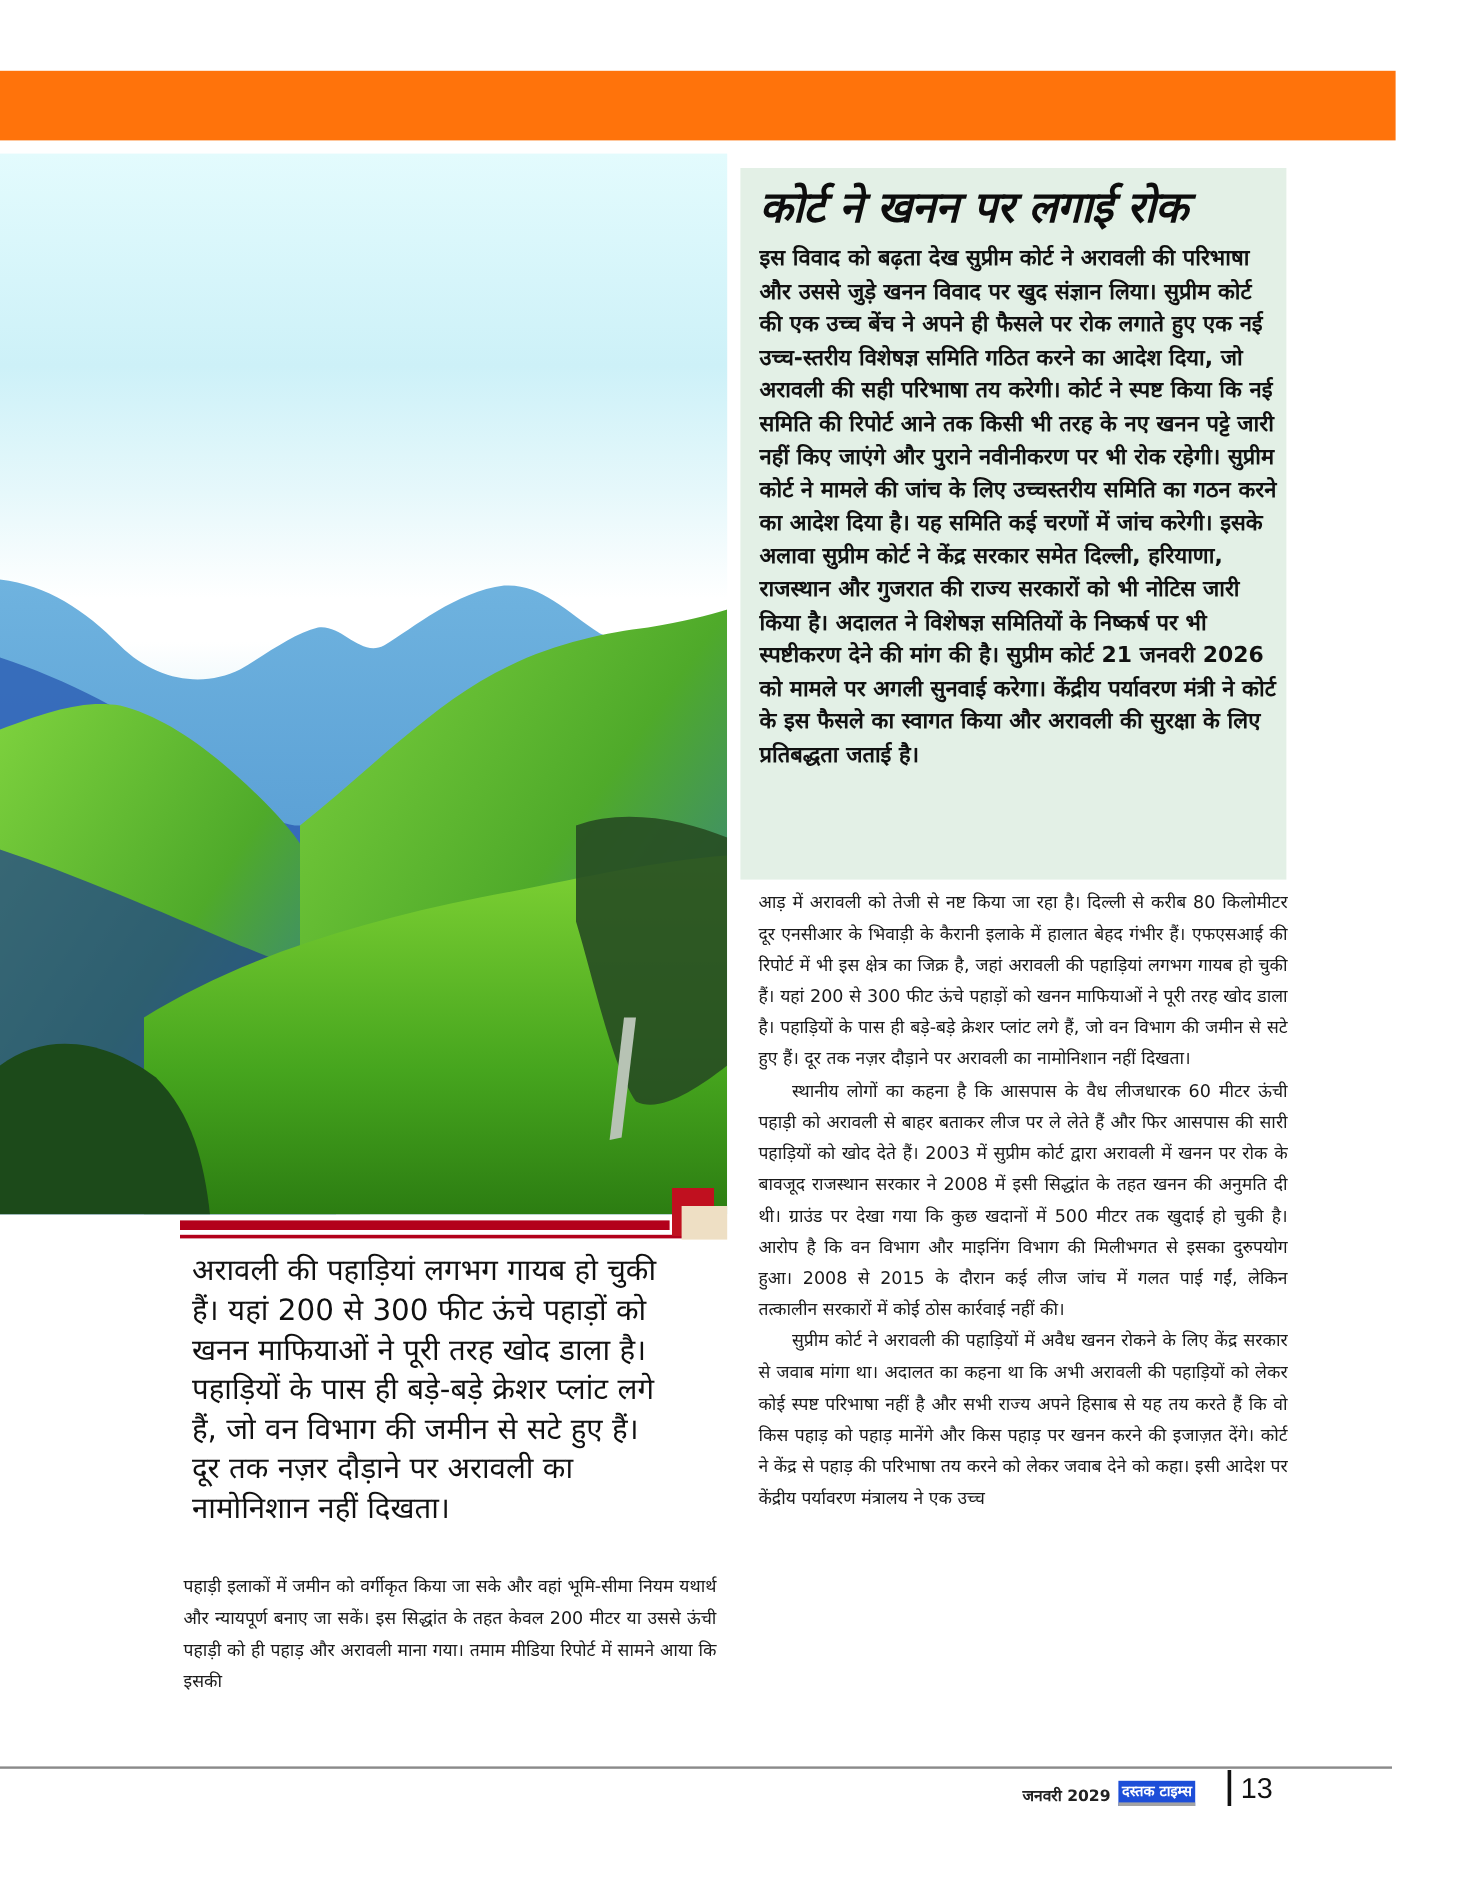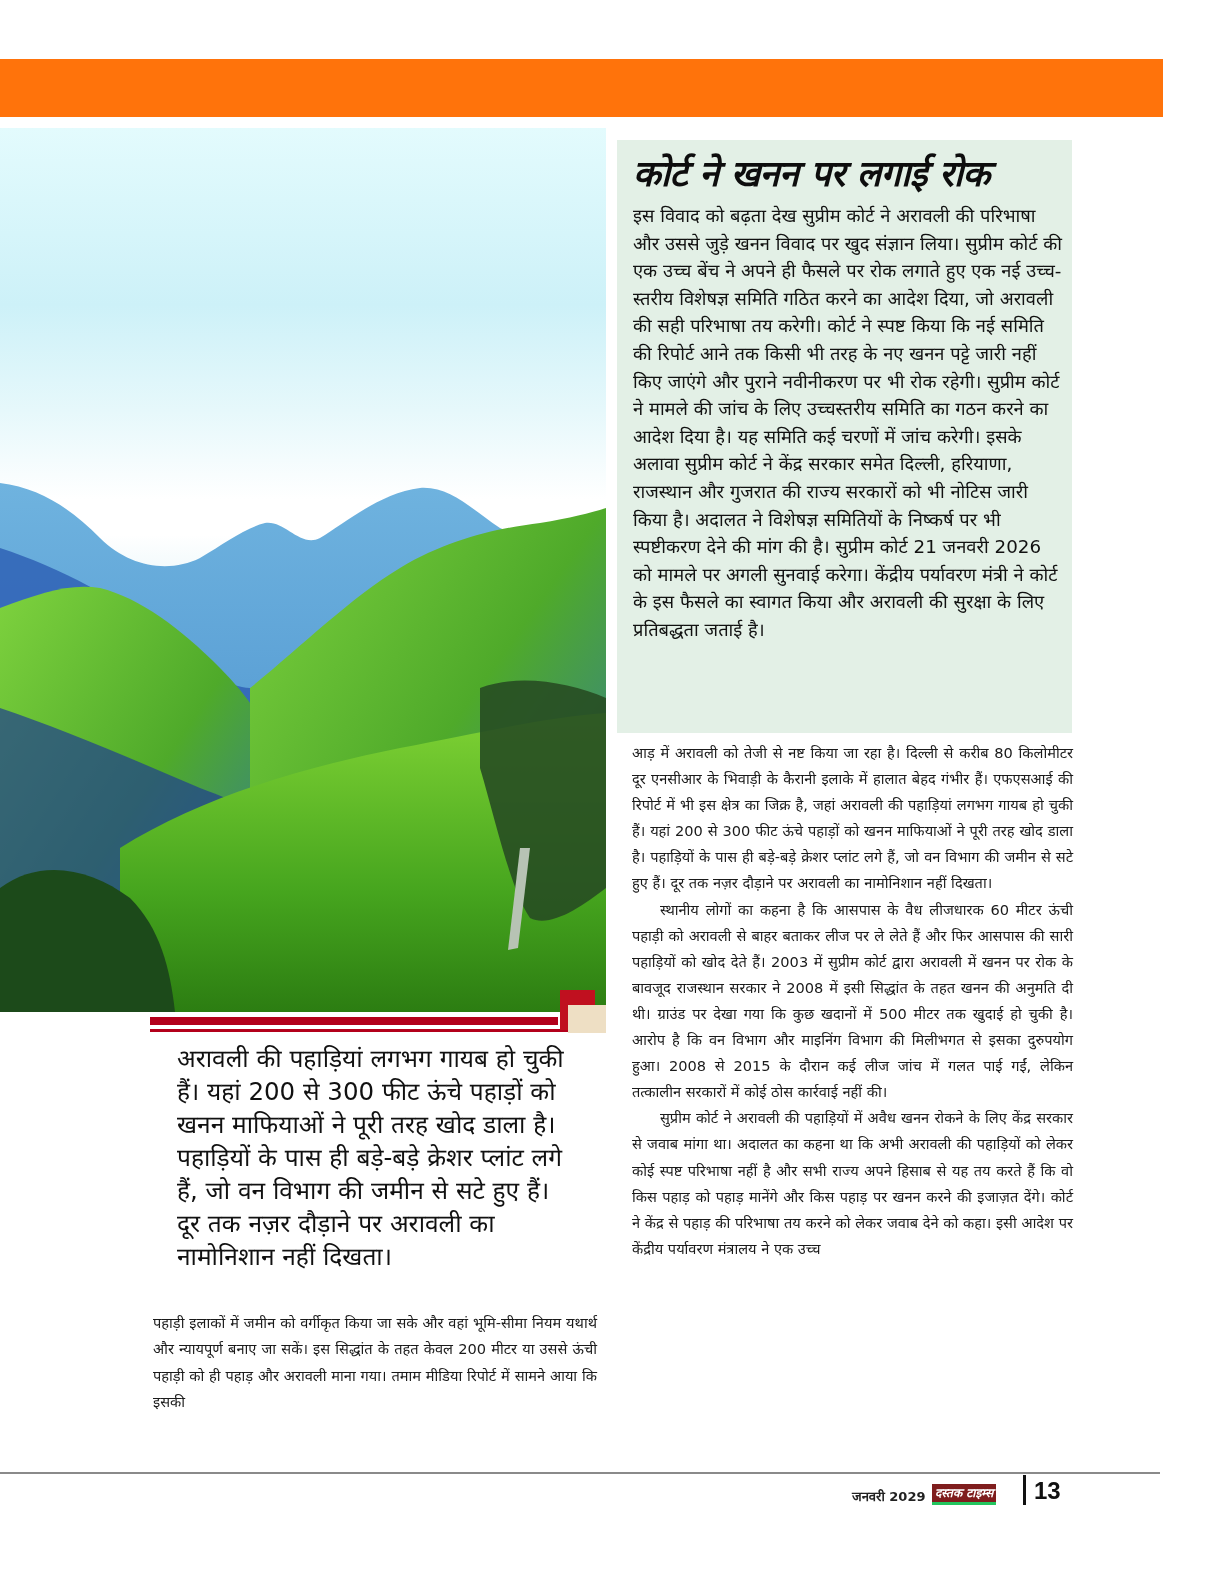--- a/index.html
+++ b/index.html
@@ -9,40 +9,40 @@
 
   .photo { position: absolute; left: 0; top: 128px; width: 606px; height: 884px; overflow: hidden;
     background: linear-gradient(180deg, #e3fbfd 0%, #cdf1f8 20%, #e6f8fb 32%, #ffffff 42%, #ffffff 46%, #f2fafc 50%); }
   .photo svg { position: absolute; left: 0; top: 0; width: 606px; height: 884px; }
 
   .accent-red-bar { position: absolute; left: 150px; top: 1017px; width: 408px; height: 8px; background: #b3001b; }
   .accent-red-thin { position: absolute; left: 150px; top: 1029px; width: 440px; height: 3px; background: #b3001b; }
   .accent-red-block { position: absolute; left: 560px; top: 990px; width: 35px; height: 40px; background: #c0101f; }
   .accent-cream-block { position: absolute; left: 568px; top: 1005px; width: 38px; height: 28px; background: #eedfc4; }
 
-  .pullquote { position: absolute; left: 177px; top: 1042px; width: 400px; font-size: 24.5px; line-height: 33px; color: #111; }
+  .pullquote { position: absolute; left: 160px; top: 1042px; width: 400px; font-size: 24.5px; line-height: 33px; color: #111; }
   .pullquote p { margin: 0; }
 
   .leftcol { position: absolute; left: 153px; top: 1310px; width: 444px; font-size: 14.6px; line-height: 26.4px; text-align: justify; color: #1a1a1a; }
   .leftcol p { margin: 0; }
 
   .sidebar-box { position: absolute; left: 617px; top: 140px; width: 455px; height: 593px; background: #e3f0e6; }
   .sidebar-title { position: absolute; left: 633px; top: 148px; font-size: 36px; line-height: 52px; font-weight: bold; color: #0d0d0d; letter-spacing: -0.5px; white-space: nowrap; font-style: italic; }
-  .sidebar-body { position: absolute; left: 633px; top: 202px; width: 432px; font-size: 18.3px; line-height: 27.6px; color: #111; }
+  .sidebar-body { position: absolute; left: 633px; top: 202px; width: 432px; font-size: 18.3px; line-height: 27.6px; color: #111; font-weight: bold; }
   .sidebar-body p { margin: 0; }
 
   .rightcol { position: absolute; left: 620px; top: 740px; width: 441px; font-size: 14.6px; line-height: 26.1px; text-align: justify; color: #1a1a1a; margin-left: 12px; }
   .rightcol p { margin: 0; }
   .rightcol p.indent { text-indent: 28px; }
 
   .footer-rule { position: absolute; left: 0; top: 1472px; width: 1160px; height: 2px; background: #8a8a8a; }
   .footer-date { position: absolute; left: 852px; top: 1487px; font-size: 13px; font-weight: bold; color: #222; white-space: nowrap; }
-  .footer-logo { position: absolute; left: 932px; top: 1484px; height: 18px; padding: 0 3px; font-size: 12px; font-weight: bold; line-height: 18px; color: #ffffff; background: #7f1d1d; border-bottom: 3px solid #22c55e; white-space: nowrap; font-style: italic; }
+  .footer-logo { position: absolute; left: 932px; top: 1484px; height: 18px; padding: 0 3px; font-size: 12px; font-weight: bold; line-height: 18px; color: #ffffff; background: #1d4ed8; border-bottom: 3px solid #a3a3a3; white-space: nowrap; }
   .footer-divider { position: absolute; left: 1023px; top: 1475px; width: 3px; height: 30px; background: #111; }
-  .footer-page { position: absolute; left: 1034px; top: 1476px; font-size: 24px; font-weight: bold; line-height: 30px; color: #111; font-family: "Liberation Sans", sans-serif; }
+  .footer-page { position: absolute; left: 1034px; top: 1476px; font-size: 24px; font-weight: normal; line-height: 30px; color: #111; font-family: "Liberation Sans", sans-serif; }
 </style>
 </head>
 <body>
 
 <div class="top-band"></div>
 
 <div class="photo">
   <svg viewBox="0 0 606 884" preserveAspectRatio="none">
     <defs>
       <linearGradient id="farhill" x1="0" y1="0" x2="0" y2="1">

